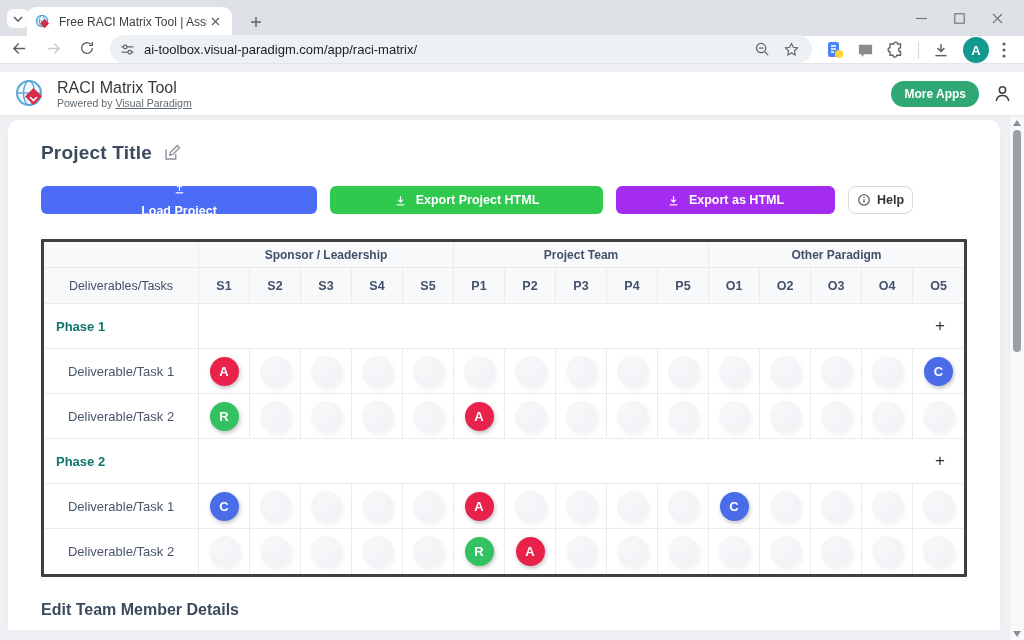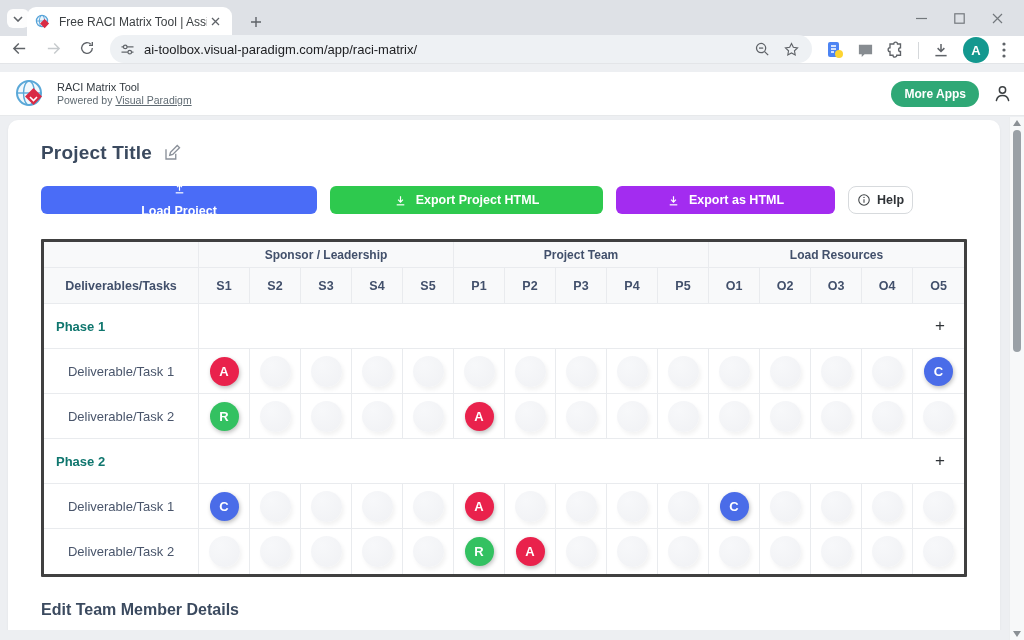--- a/index.html
+++ b/index.html
@@ -24,21 +24,21 @@
   .omni-url { font-size:13px; color:#202124; margin-left:9px; flex:1; white-space:nowrap; overflow:hidden; }
   .omni-icons { display:flex; align-items:center; gap:12px; margin-right:2px; }
   .extrow { display:flex; align-items:center; margin-left:14px; gap:13px; }
   .vsep { width:1px; height:17px; background:#d5d8db; }
   .avatar { width:26px; height:26px; border-radius:50%; background:#13988f; color:#fff; font-size:13px; font-weight:bold; display:flex; align-items:center; justify-content:center; }
 
   
   .appbar { position:absolute; left:0; top:72px; width:1024px; height:44px; background:#fff; border-bottom:1px solid #e7e9eb; display:flex; align-items:center; }
   .applogo { width:36px; height:36px; margin-left:13px; }
   .apptitles { margin-left:8px; line-height:1.2; }
-  .apptitle { font-size:11px; color:#333a40; }
+  .apptitle { font-size:16px; color:#333a40; }
   .poweredby { font-size:10.5px; color:#5f6a72; }
   .poweredby a { color:#5f6a72; }
   .appbar-right { margin-left:auto; display:flex; align-items:center; gap:13px; margin-right:11px;justify-content:center; }
   .moreapps { height:26px; padding:0 13px; border-radius:14px; color:#fff; font-size:12px; font-weight:bold; display:flex; align-items:center; border:none; }
 
   
   .pagebg { position:absolute; left:0; top:107px; width:1008px; height:523px; overflow:hidden; }
   .card { position:absolute; left:8px; top:13px; width:992px; height:560px; background:#fff; border-radius:10px; box-shadow:0 1px 3px rgba(0,0,0,0.05); padding:0 33px; }
   .pagetitle-row { display:flex; align-items:center; gap:11px; padding-top:22px; }
   .pagetitle { font-size:19px; font-weight:bold; color:#3b4a5f; letter-spacing:0.2px; }
@@ -49,21 +49,21 @@
   .btn-html { width:219px; }
   .btn-help { width:65px; background:#fff; border:1px solid #d7dadd; border-radius:8px; color:#2f3337; gap:6px; }
 
   table.raci { margin-top:25px; width:926px; border-collapse:separate; border-spacing:0; table-layout:fixed; border:3px solid #404040; border-radius:1px; overflow:hidden; }
   .raci th, .raci td { border-right:1px solid #e9ebee; border-bottom:1px solid #e9ebee; }
   .raci tr th:last-child, .raci tr td:last-child { border-right:none; }
   .raci tbody tr:last-child td { border-bottom:none; }
   .raci thead th { background:#f8f9fa; color:#42506b; }
   .raci th.corner { border-right:1px solid #e9ebee; }
   .raci th.group { height:26px; font-size:12px; font-weight:bold; text-align:center; }
-  .raci th.rowhead { height:36px; font-size:12.5px; font-weight:bold; text-align:center; }
+  .raci th.rowhead { height:36px; font-size:12.5px; font-weight:normal; text-align:center; }
   .raci th.colhead { height:36px; font-size:12.5px; font-weight:bold; text-align:center; }
   .raci td { background:#fff; height:45px; }
   .phase-label { font-size:13px; font-weight:bold; color:#0f766e; padding-left:12px; }
   .phase-span { text-align:right; padding-right:19px; }
   .add { font-size:17px; color:#2f3337; cursor:pointer; display:inline-block; line-height:1; }
   .task-label { font-size:13px; color:#49556b; text-align:center; }
   .cell { text-align:center; vertical-align:middle; }
   .dot { display:inline-block; width:31px; height:31px; border-radius:50%; background:radial-gradient(circle at 35% 30%, #f7f8fa, #f0f1f4); box-shadow:2px 3px 4px rgba(0,0,0,0.05); vertical-align:middle; }
   .badge { display:inline-flex; width:29px; height:29px; border-radius:50%; color:#fff; font-size:13px; font-weight:bold; align-items:center; justify-content:center; box-shadow:1px 2px 4px rgba(0,0,0,0.25); vertical-align:middle; }
   .section-title { font-size:16px; font-weight:bold; color:#3b4a5f; margin-top:24px; }
@@ -305,21 +305,21 @@
             <col>
             <col>
             <col>
             <col>
           </colgroup>
           <thead>
             <tr>
               <th class="corner"></th>
               <th class="group" colspan="5">Sponsor / Leadership</th>
               <th class="group" colspan="5">Project Team</th>
-              <th class="group" colspan="5">Load Resources</th>
+              <th class="group" colspan="5">Other Paradigm</th>
             </tr>
             <tr>
               <th class="rowhead">Deliverables/Tasks</th>
               <th class="colhead">S1</th>
               <th class="colhead">S2</th>
               <th class="colhead">S3</th>
               <th class="colhead">S4</th>
               <th class="colhead">S5</th>
               <th class="colhead">P1</th>
               <th class="colhead">P2</th>

